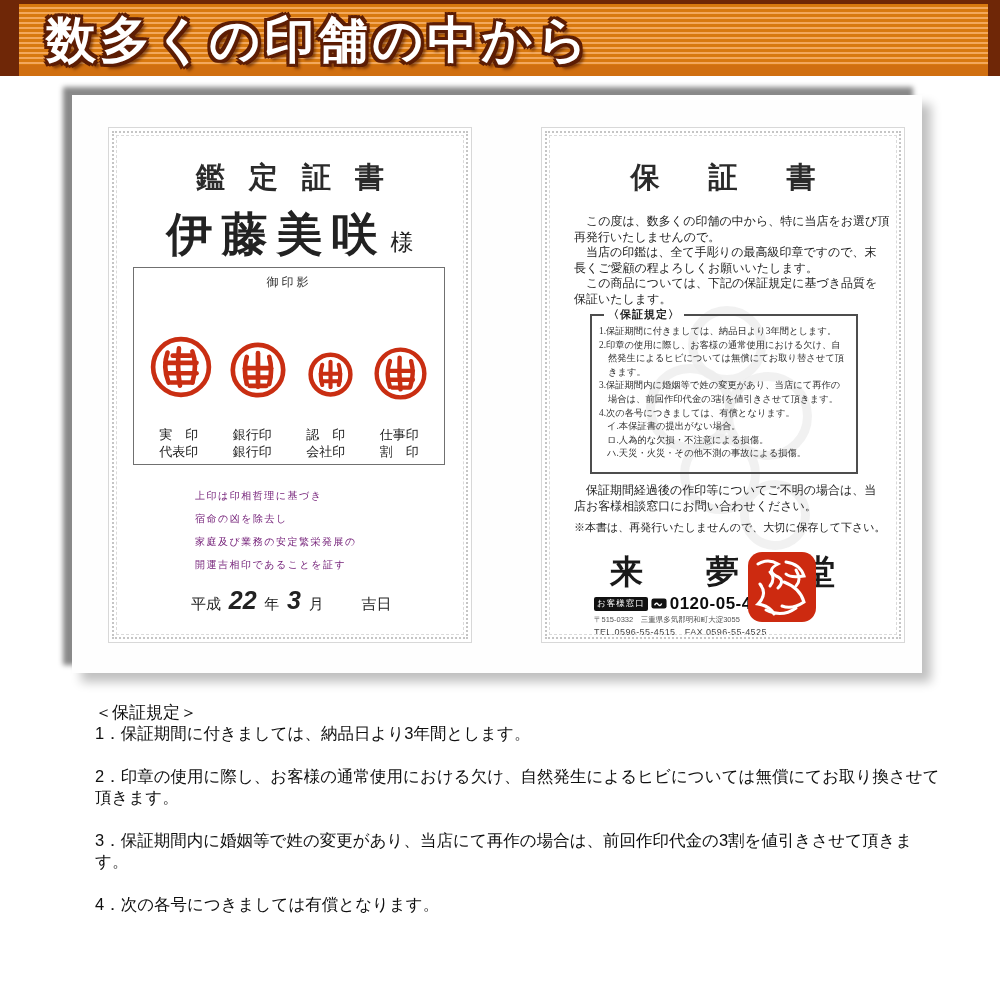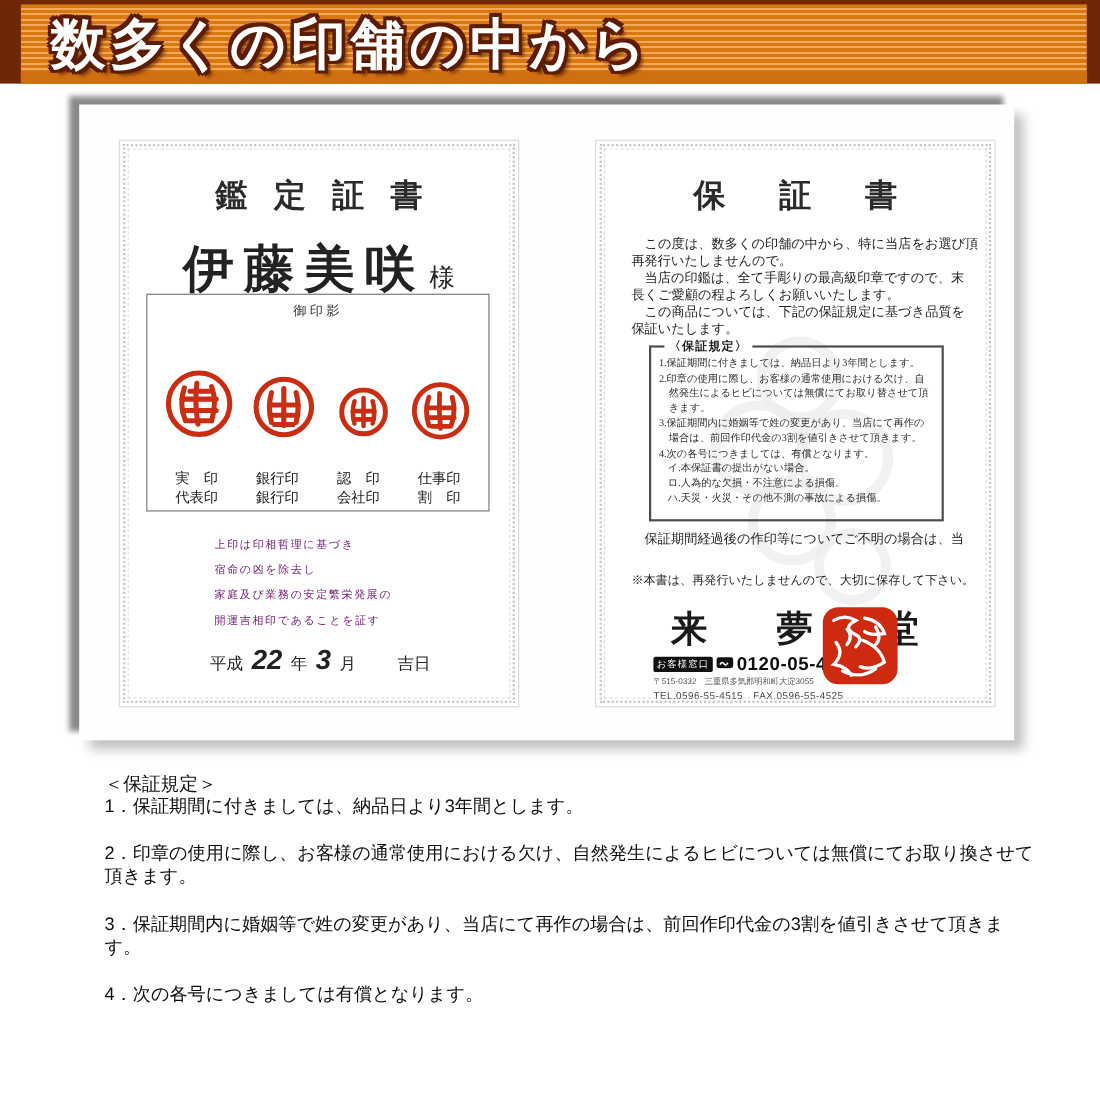--- a/index.html
+++ b/index.html
@@ -20,21 +20,21 @@
   .photo{position:absolute;left:72px;top:95px;width:850px;height:578px;background:#fefefe;
     box-shadow:-9px -8px 5px #898989,9px 9px 10px #c0c0c0;}
   .cert{position:absolute;top:32px;width:362px;height:514px;border:1px solid #d8d8d8;background:#fff;}
   .cert::before{content:"";position:absolute;inset:3px;border:2px dotted #c5c5c5;pointer-events:none;}
   .cert::after{content:"";position:absolute;inset:7px;border:1px dashed #dadada;pointer-events:none;}
   #cert-left{left:36px;}
   #cert-right{left:469px;}
   .cert-title{position:absolute;top:30px;left:0;width:100%;text-align:center;
     font-size:29px;font-weight:600;letter-spacing:24px;text-indent:24px;color:#2b2b2b;}
   
-  .name-row{position:absolute;top:76px;left:0;width:100%;text-align:center;white-space:nowrap;margin-top:10px;}
+  .name-row{position:absolute;top:76px;left:0;width:100%;text-align:center;white-space:nowrap;}
   .name{font-size:46px;font-weight:600;letter-spacing:9px;color:#222;}
   .honorific{font-size:23px;color:#222;margin-left:4px;}
   .imprint-box{position:absolute;left:24px;top:139px;width:310px;height:196px;border:1px solid #707070;background:#fff;}
   .imprint-label{margin-top:6px;text-align:center;font-size:12px;letter-spacing:3px;color:#333;}
   .seal{position:absolute;}
   .seal-labels{position:absolute;left:0;right:0;top:158px;display:flex;padding:0 8px;}
   .seal-label-col{flex:1;text-align:center;font-size:13px;line-height:17px;color:#222;}
   .statement{position:absolute;left:86px;top:356px;font-size:10px;line-height:23px;letter-spacing:1.5px;color:#701a75;}
   .date-row{position:absolute;left:82px;top:458px;font-size:15px;color:#222;white-space:nowrap;}
   .date-num{font-family:"Liberation Sans",sans-serif;font-weight:700;font-style:italic;font-size:25px;margin:0 4px;}
@@ -205,20 +205,21 @@
         <div class="rule">3.保証期間内に婚姻等で姓の変更があり、当店にて再作の場合は、前回作印代金の3割を値引きさせて頂きます。</div>
         <div class="rule">4.次の各号につきましては、有償となります。</div>
         <div class="rule sub">イ.本保証書の提出がない場合。</div>
         <div class="rule sub">ロ.人為的な欠損・不注意による損傷。</div>
         <div class="rule sub">ハ.天災・火災・その他不測の事故による損傷。</div>
       </div>
     </div>
 
     <div class="followup">
       <div>　保証期間経過後の作印等についてご不明の場合は、当</div>
+      <div>店お客様相談窓口にお問い合わせください。</div>
     </div>
 
     <div class="note">※本書は、再発行いたしませんので、大切に保存して下さい。</div>
 
     <div class="shop-name">来　夢　堂</div>
 
     <div class="contact">
       <div class="contact-row">
         <span class="badge">お客様窓口</span>
         <span>

